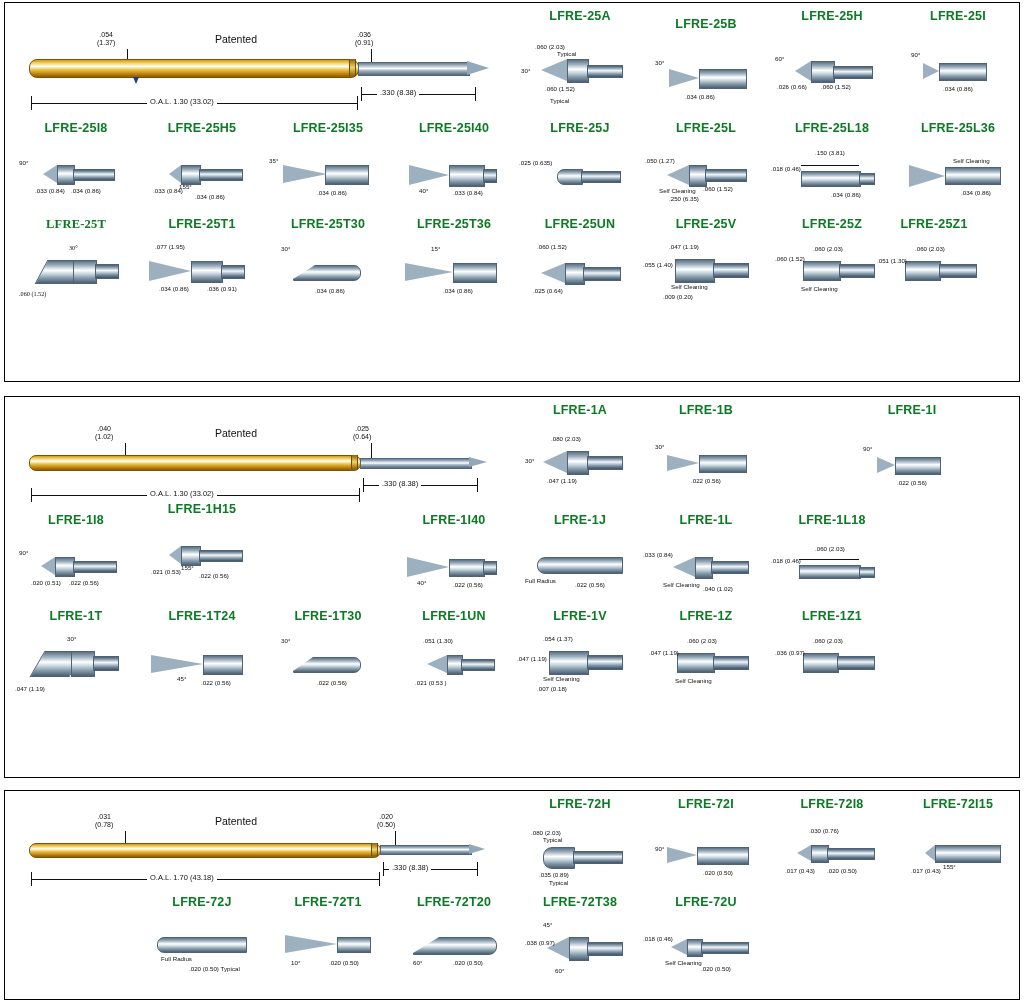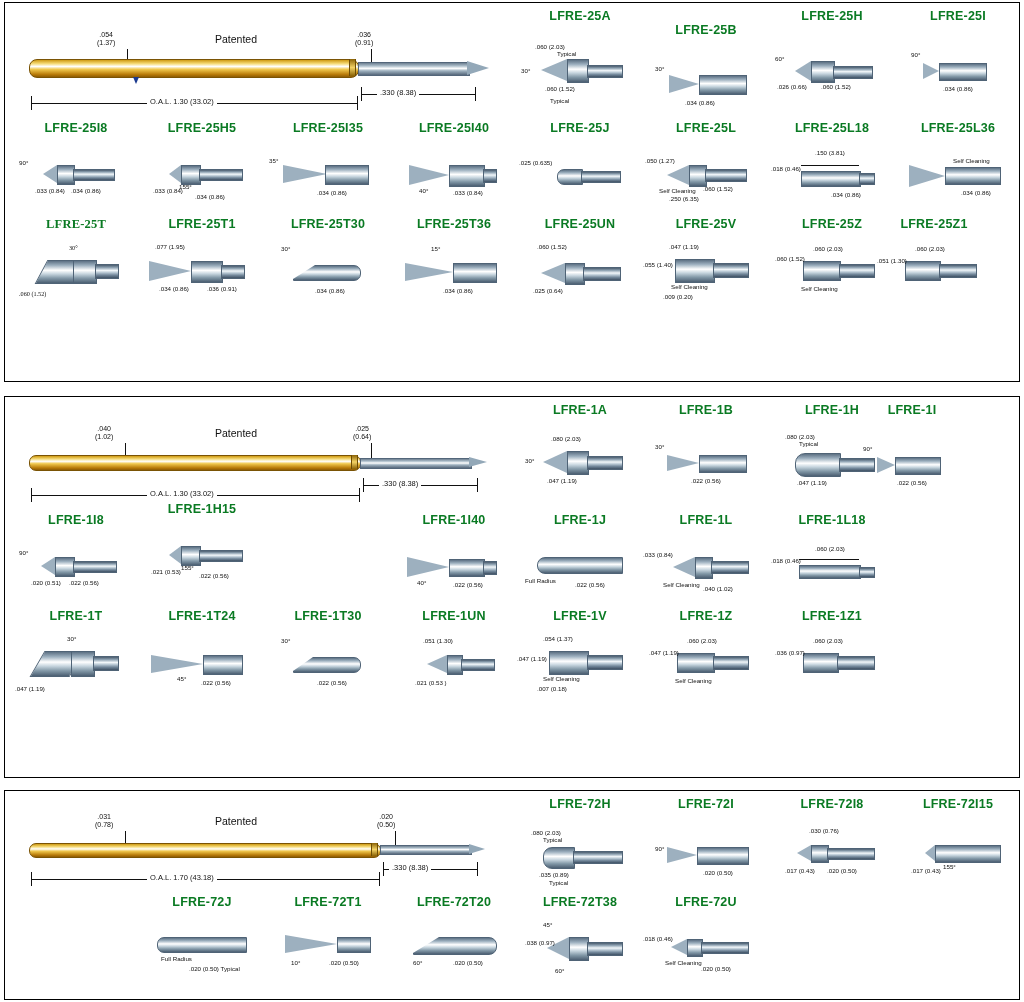--- a/index.html
+++ b/index.html
@@ -132,21 +132,21 @@
         <div class="dim" style="left:40px;top:27px;">Typical</div>
         <div class="dim" style="left:4px;top:44px;">30°</div>
         <div class="cone-l" style="left:24px;top:36px;border-top:11px solid transparent;border-bottom:11px solid transparent;border-right:26px solid #9db0bf;"></div>
         <div class="shaft" style="left:50px;top:36px;width:20px;height:22px;"></div>
         <div class="shaft dark" style="left:70px;top:42px;width:34px;height:11px;"></div>
         <div class="dim" style="left:28px;top:62px;">.060 (1.52)</div>
         <div class="dim" style="left:33px;top:74px;">Typical</div>
       </div>
     </div>
 
-    <div class="cell" style="left:638px;top:20px;width:126px;height:104px;">
+    <div class="cell" style="left:638px;top:14px;width:126px;height:104px;">
       <div class="title">LFRE-25B</div>
       <div class="art" style="height:84px;">
         <div class="dim" style="left:12px;top:28px;">30°</div>
         <div class="cone-r" style="left:26px;top:38px;border-top:9px solid transparent;border-bottom:9px solid transparent;border-left:30px solid #9db0bf;"></div>
         <div class="shaft" style="left:56px;top:38px;width:46px;height:18px;"></div>
         <div class="dim" style="left:42px;top:62px;">.034 (0.86)</div>
       </div>
     </div>
 
     <div class="cell" style="left:764px;top:6px;width:126px;height:104px;">
@@ -388,30 +388,20 @@
     <div class="cell" style="left:638px;top:6px;width:126px;height:104px;">
       <div class="title">LFRE-1B</div>
       <div class="art" style="height:84px;">
         <div class="dim" style="left:12px;top:26px;">30°</div>
         <div class="cone-r" style="left:24px;top:38px;border-top:8px solid transparent;border-bottom:8px solid transparent;border-left:32px solid #9db0bf;"></div>
         <div class="shaft" style="left:56px;top:38px;width:46px;height:16px;"></div>
         <div class="dim" style="left:48px;top:60px;">.022 (0.56)</div>
       </div>
     </div>
 
-    <div class="cell" style="left:764px;top:6px;width:126px;height:104px;">
-      <div class="title">LFRE-1H</div>
-      <div class="art" style="height:84px;">
-        <div class="dim" style="left:16px;top:16px;">.080 (2.03)</div>
-        <div class="dim" style="left:30px;top:23px;">Typical</div>
-        <div class="shaft" style="left:26px;top:36px;width:44px;height:22px;border-radius:10px 0 0 10px;"></div>
-        <div class="shaft dark" style="left:70px;top:41px;width:34px;height:12px;"></div>
-        <div class="dim" style="left:28px;top:62px;">.047 (1.19)</div>
-      </div>
-    </div>
 
     <div class="cell" style="left:844px;top:6px;width:126px;height:104px;">
       <div class="title">LFRE-1I</div>
       <div class="art" style="height:84px;">
         <div class="dim" style="left:14px;top:28px;">90°</div>
         <div class="cone-r" style="left:28px;top:40px;border-top:8px solid transparent;border-bottom:8px solid transparent;border-left:18px solid #9db0bf;"></div>
         <div class="shaft" style="left:46px;top:40px;width:44px;height:16px;"></div>
         <div class="dim" style="left:48px;top:62px;">.022 (0.56)</div>
       </div>
     </div>

